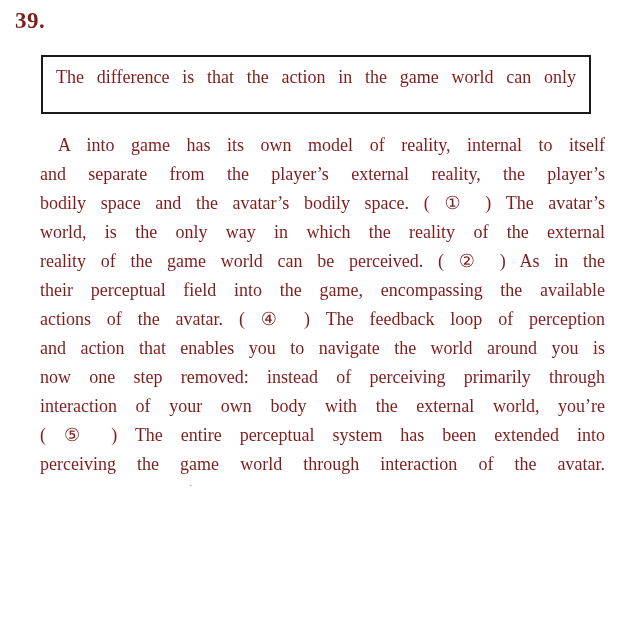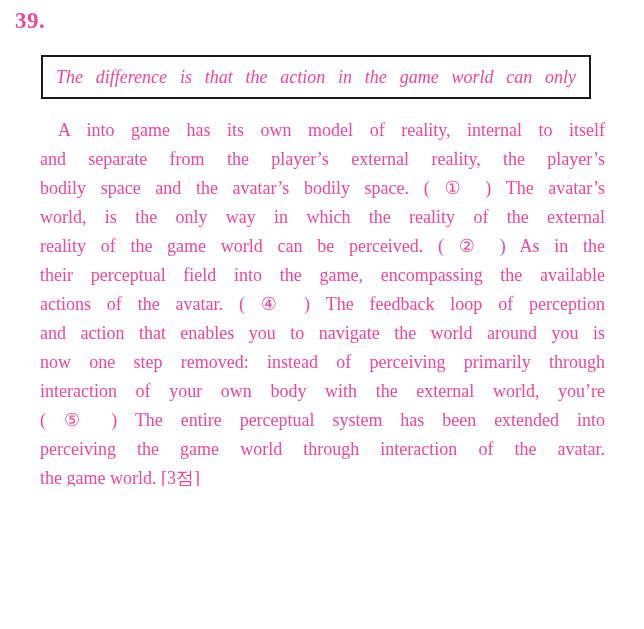--- a/index.html
+++ b/index.html
@@ -2,37 +2,36 @@
 <html><head>
 <meta charset="utf-8">
 <style>
   * { margin: 0; padding: 0; box-sizing: border-box; }
   html, body { background: #ffffff; }
   .page {
     position: relative;
     width: 644px;
     height: 486px;
     background: #ffffff;
-    color: #ec4899;
+    color: #7f1d1d;
     font-family: "Liberation Serif", "DejaVu Serif", serif;
     overflow: hidden;
   }
   .qnum {
     margin: 8px 0 0 15px;
     font-size: 23px;
     font-weight: bold;
     letter-spacing: 0.5px;
   }
   .sentence-box {
     margin: 21px 53px 0 41px;
     border: 2px solid #1a1a1a;
-    padding: 6px 13px 5px 13px;
+    padding: 6px 13px 20px 13px;
     font-size: 18px;
     line-height: 29px;
-    font-style: italic;
   }
   .passage {
     margin: 17px 39px 0 40px;
     font-size: 18px;
     line-height: 29px;
   }
   .jline {
     text-align: justify;
     text-align-last: justify;
     white-space: normal;

